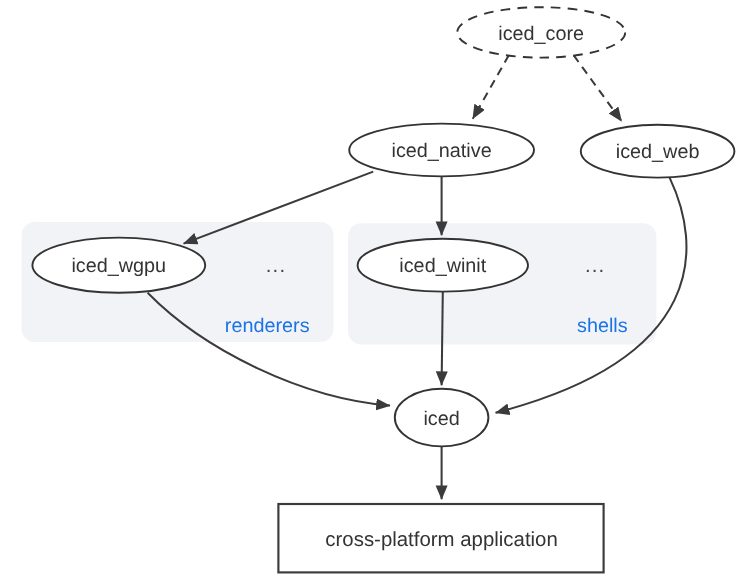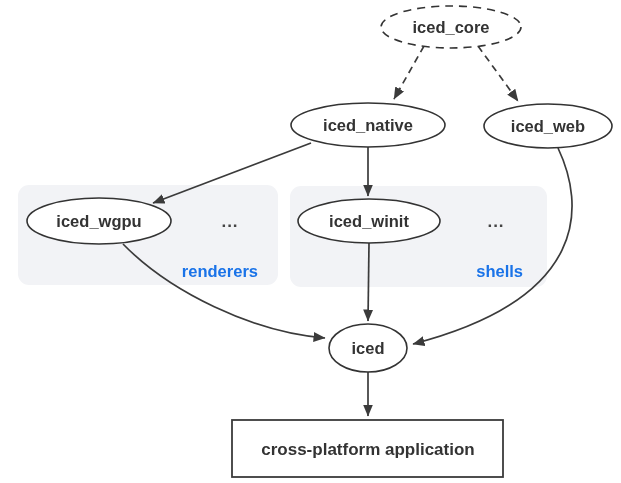--- a/index.html
+++ b/index.html
@@ -8,21 +8,20 @@
     background: #ffffff;
     width: 621px;
     height: 483px;
     overflow: hidden;
     font-family: "Liberation Sans", sans-serif;
   }
   .diagram-wrap {
     width: 621px;
     height: 356px;
     position: relative;
-    font-weight: bold;
   }
   svg { display: block; }
 
   .group-box {
     fill: #f2f3f6;
     stroke: none;
   }
   .node-ellipse {
     fill: #ffffff;
     stroke: #333333;

